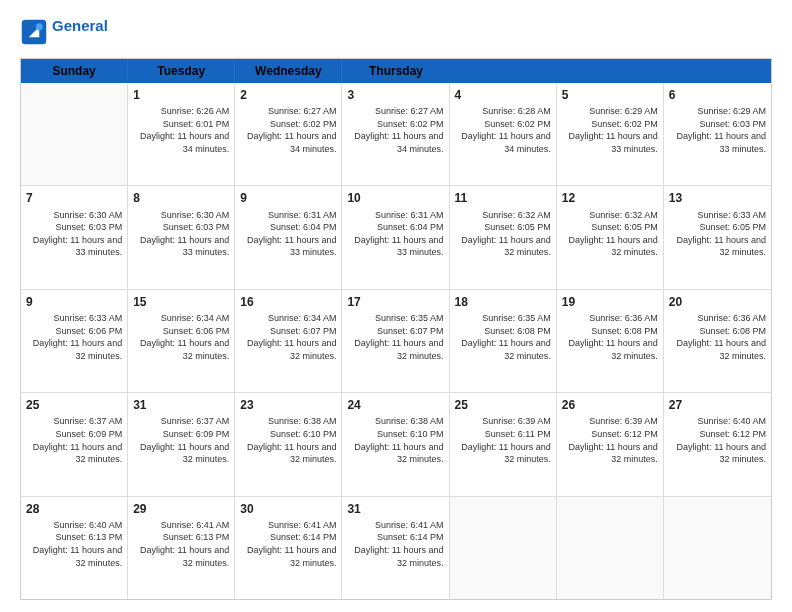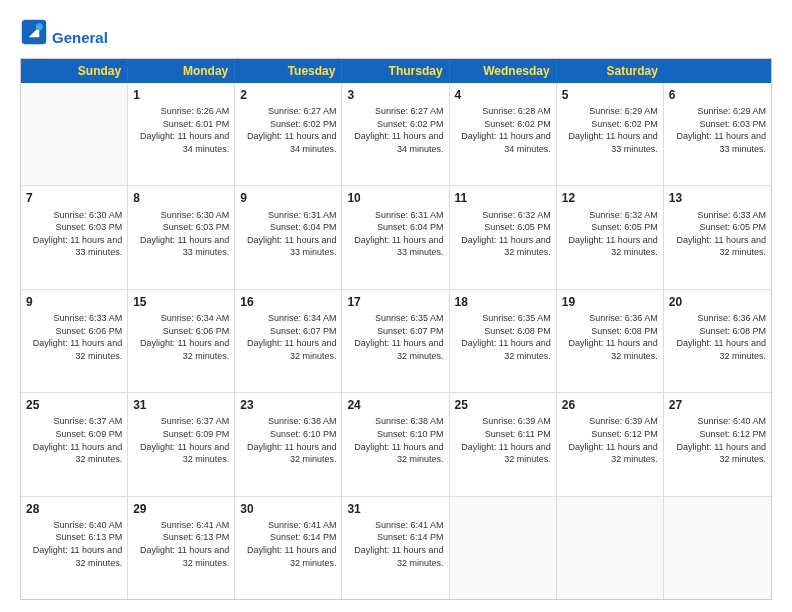--- a/index.html
+++ b/index.html
@@ -18,21 +18,21 @@
       flex-direction: column;
     }
     .header {
       display: flex;
       justify-content: space-between;
       align-items: flex-start;
       margin-bottom: 12px;
     }
     .logo {
       display: flex;
-      align-items: flex-end;
+      align-items: flex-start;
       gap: 4px;
     }
     .logo-icon {
       width: 28px;
       height: 28px;
     }
     .title-block {
       text-align: right;
     }
     .main-title {
@@ -51,25 +51,25 @@
       display: flex;
       flex-direction: column;
       border: 1px solid #ccc;
     }
     .cal-header {
       display: grid;
       grid-template-columns: repeat(7, 1fr);
       background: #1565c0;
     }
     .cal-header-cell {
-      color: #fde047;
+      color: #000000;
       font-size: 12px;
       font-weight: bold;
       padding: 5px 6px;
-      text-align: right;
+      text-align: center;
       border-right: 1px solid #1a72cc;
     }
     .cal-header-cell:last-child { border-right: none; }
     .cal-body {
       flex: 1;
       display: flex;
       flex-direction: column;
     }
     .cal-row {
       display: grid;
@@ -121,25 +121,23 @@
     </div>
     <div class="title-block">
       <div class="main-title"></div>
       <div class="subtitle"></div>
     </div>
   </div>
 
   <div class="calendar">
     <div class="cal-header">
     <div class="cal-header-cell">Sunday</div>
-        <div class="cal-header-cell">Monday</div>
         <div class="cal-header-cell">Tuesday</div>
+        <div class="cal-header-cell">Wednesday</div>
         <div class="cal-header-cell">Thursday</div>
-        <div class="cal-header-cell">Wednesday</div>
-        <div class="cal-header-cell">Saturday</div>
       </div>
     <div class="cal-body">
     <div class="cal-row">
           <div class="cal-cell empty"></div>
           <div class="cal-cell">
             <span class="day-number">1</span>
             <div class="cell-info" style="white-space: pre-line;">Sunrise: 6:26 AM
 Sunset: 6:01 PM
 Daylight: 11 hours and 34 minutes.</div>
           </div>

